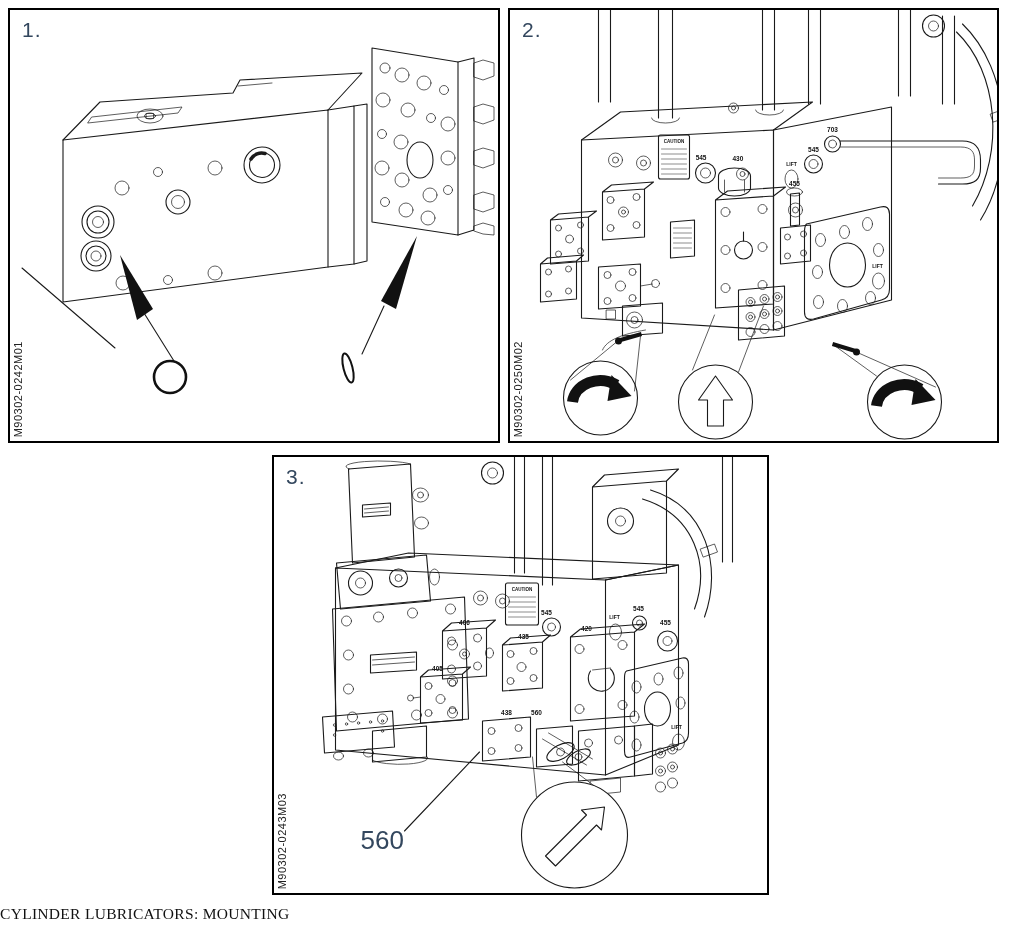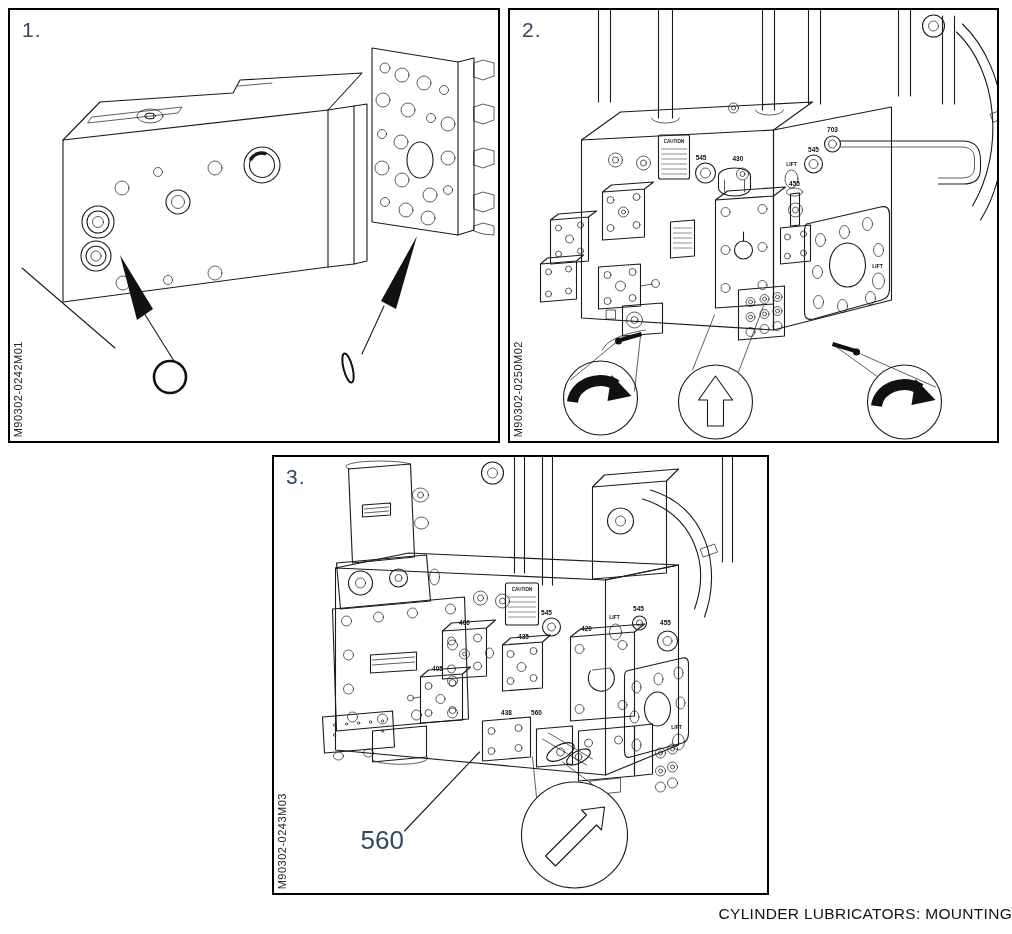--- a/index.html
+++ b/index.html
@@ -5,21 +5,21 @@
   html,body{margin:0;padding:0;background:#fff;}
   body{position:relative;width:1012px;height:934px;font-family:"Liberation Sans",sans-serif;overflow:hidden;}
   .panel{position:absolute;border:2px solid #000;background:#fff;box-sizing:border-box;}
   #panel1{left:8px;top:8px;width:492px;height:435px;}
   #panel2{left:508px;top:8px;width:491px;height:435px;}
   #panel3{left:272px;top:455px;width:497px;height:440px;}
   .panel-num{position:absolute;left:12px;top:8px;font-size:21px;color:#33475e;letter-spacing:1px;}
   .fig-id{position:absolute;left:2px;bottom:4px;writing-mode:vertical-rl;transform:rotate(180deg);
           font-size:11px;color:#222;letter-spacing:.5px;}
   .art{position:absolute;left:0;top:0;width:100%;height:100%;}
-  #caption{position:absolute;left:0;top:905px;width:100%;text-align:right;font-size:15.5px;color:#111;letter-spacing:.3px;}
+  #caption{position:absolute;left:0;top:905px;width:100%;text-align:left;font-size:15.5px;color:#111;letter-spacing:.3px;font-family:Liberation Serif, serif;}
   
   .ln{fill:none;stroke:#1a1a1a;stroke-width:1.1;stroke-linejoin:round;stroke-linecap:round;}
   .ln2{fill:none;stroke:#1a1a1a;stroke-width:.7;stroke-linejoin:round;stroke-linecap:round;}
   .fl{fill:#111;stroke:none;}
   .oring{fill:none;stroke:#111;stroke-width:2.6;}
   .oring2{fill:none;stroke:#111;stroke-width:2;}
   .lbl{font:bold 6.5px "Liberation Sans",sans-serif;fill:#111;}
   .lbl-s{font:bold 5px "Liberation Sans",sans-serif;fill:#111;}
   .lbl-c{font:bold 4.5px "Liberation Sans",sans-serif;fill:#111;}
   .lbl-560{font:26px "Liberation Sans",sans-serif;fill:#33475e;}

